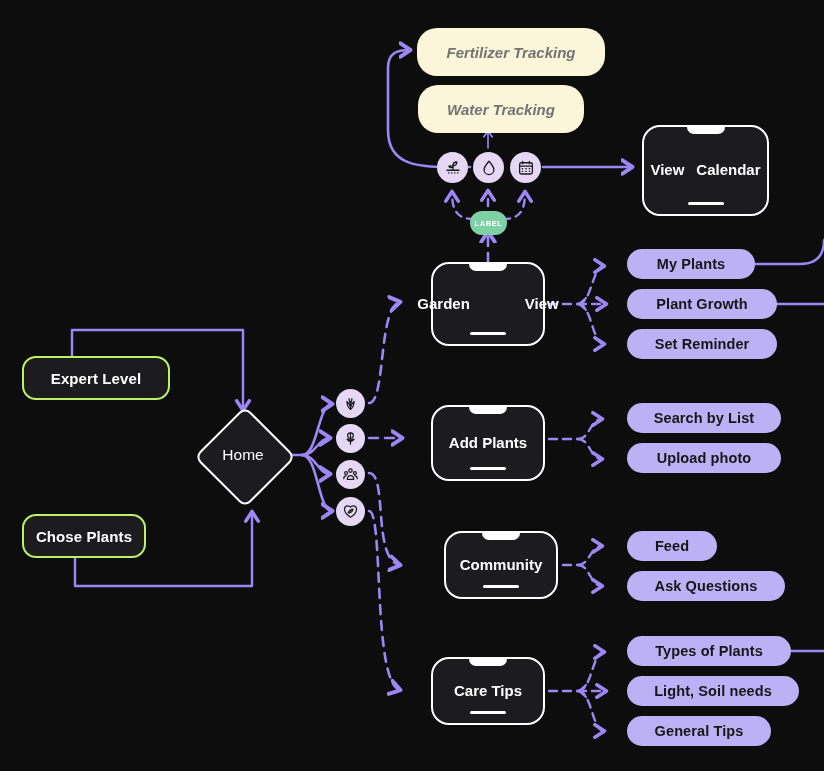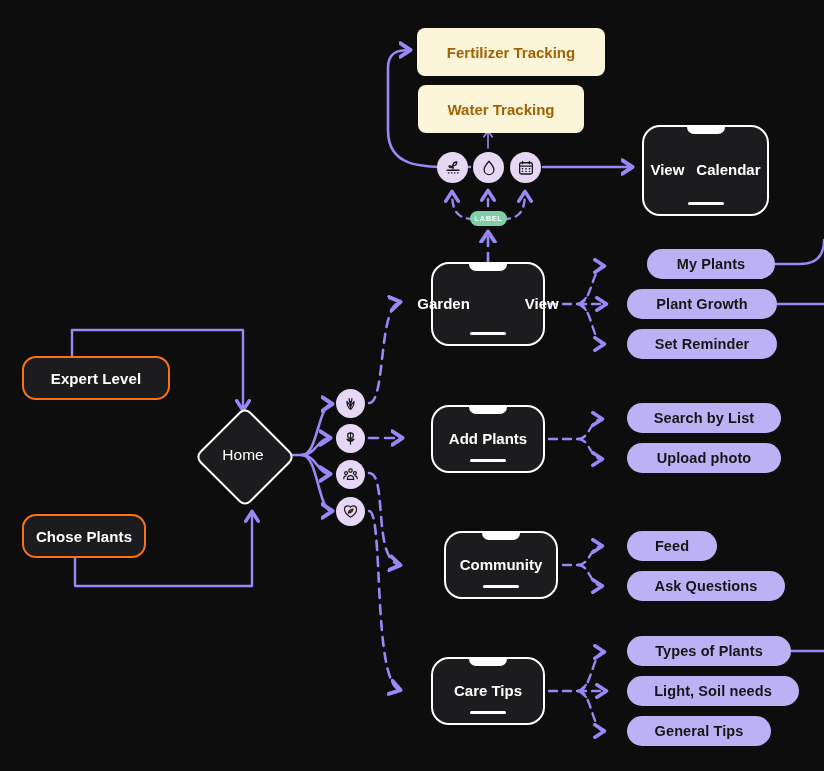--- a/index.html
+++ b/index.html
@@ -29,35 +29,36 @@
     box-sizing: border-box;
     display: flex;
     align-items: center;
     justify-content: center;
     text-align: center;
   }
 
   
   .darkbox {
     background: #1c1c1e;
-    border: 2px solid #f97316;
+    border: 2px solid #bef264;
     border-radius: 14px;
     color: #ffffff;
     font-size: 15px;
     font-weight: bold;
     letter-spacing: 0.1px;
   }
 
   
   .creambox {
     background: #fbf6d9;
-    border-radius: 8px;
-    color: #a16207;
+    border-radius: 20px;
+    color: #737373;
     font-size: 15px;
     font-weight: bold;
+    font-style: italic;
   }
 
   
   .pill {
     background: #bcb1f5;
     border-radius: 999px;
     color: #161616;
     font-size: 14.5px;
     font-weight: bold;
     height: 30px;
@@ -302,21 +303,21 @@
       <g fill="none" stroke="#1a1a1a" stroke-width="1.7" stroke-linecap="round" stroke-linejoin="round">
         <rect x="3.5" y="5" width="17" height="15" rx="2.4"></rect>
         <path d="M3.5 9.5 L20.5 9.5"></path>
         <path d="M7.5 3.2 L7.5 6.2 M16.5 3.2 L16.5 6.2"></path>
         <path d="M7 13 L7.6 13 M11.7 13 L12.3 13 M16.4 13 L17 13"></path>
         <path d="M7 16.4 L7.6 16.4 M11.7 16.4 L12.3 16.4 M16.4 16.4 L17 16.4"></path>
       </g>
     </svg>
   </div>
 
-  <div class="labelbadge" style="left:470px; top:211px; width:37px; height:15px;">
+  <div class="labelbadge" style="left:470px; top:211px; width:37px; height:24px;">
     <span>LABEL</span>
   </div>
 
   <div class="node creambox" style="left:417px; top:28px; width:188px; height:48px;">
     <span>Fertilizer Tracking</span>
   </div>
 
   <div class="node creambox" style="left:418px; top:85px; width:166px; height:48px;">
     <span>Water Tracking</span>
   </div>
@@ -328,39 +329,39 @@
     <div class="homebar"></div>
   </div>
 
   <div class="node phone" style="left:431px; top:262px; width:114px; height:84px;gap:43px;">
     <div class="notch"></div>
     <div class="plabel">Garden</div>
     <div class="plabel">View</div>
     <div class="homebar"></div>
   </div>
 
-  <div class="node phone" style="left:431px; top:405px; width:114px; height:68px;">
+  <div class="node phone" style="left:431px; top:405px; width:114px; height:76px;">
     <div class="notch"></div>
     <div class="plabel">Add Plants</div>
     <div class="homebar"></div>
   </div>
 
   <div class="node phone" style="left:431px; top:531px; width:114px; height:68px;margin-left:13px;">
     <div class="notch"></div>
     <div class="plabel">Community</div>
     <div class="homebar"></div>
   </div>
 
   <div class="node phone" style="left:431px; top:657px; width:114px; height:68px;">
     <div class="notch"></div>
     <div class="plabel">Care Tips</div>
     <div class="homebar"></div>
   </div>
 
-  <div class="node pill" style="left:647px; top:249px; width:128px;">
+  <div class="node pill" style="left:627px; top:249px; width:128px;">
     <span>My Plants</span>
   </div>
   <div class="node pill" style="left:627px; top:289px; width:150px;">
     <span>Plant Growth</span>
   </div>
   <div class="node pill" style="left:627px; top:329px; width:150px;">
     <span>Set Reminder</span>
   </div>
 
   <div class="node pill" style="left:627px; top:403px; width:154px;">

